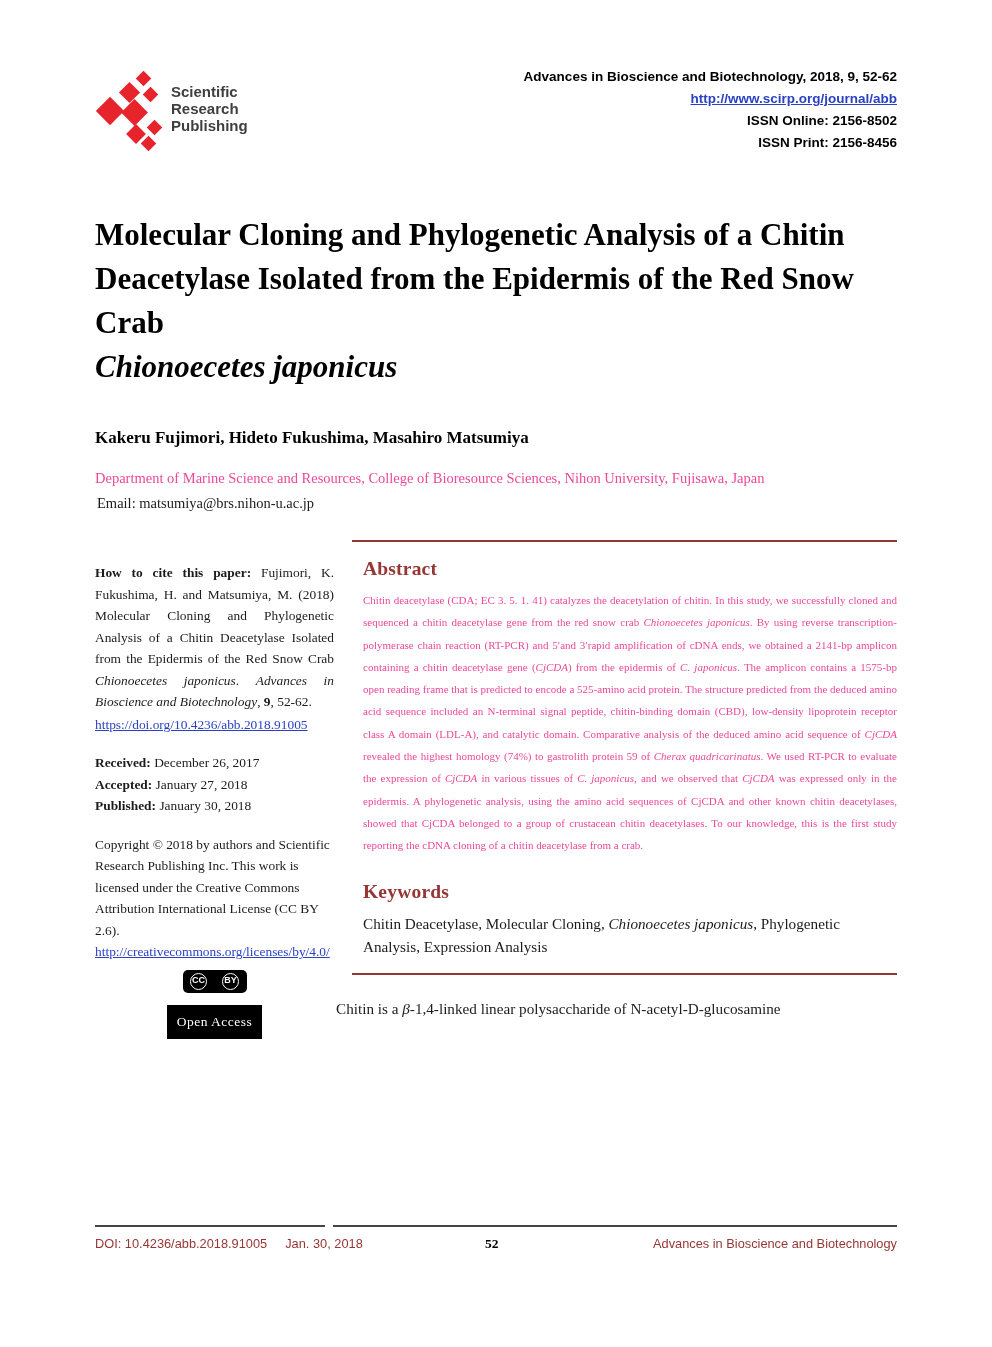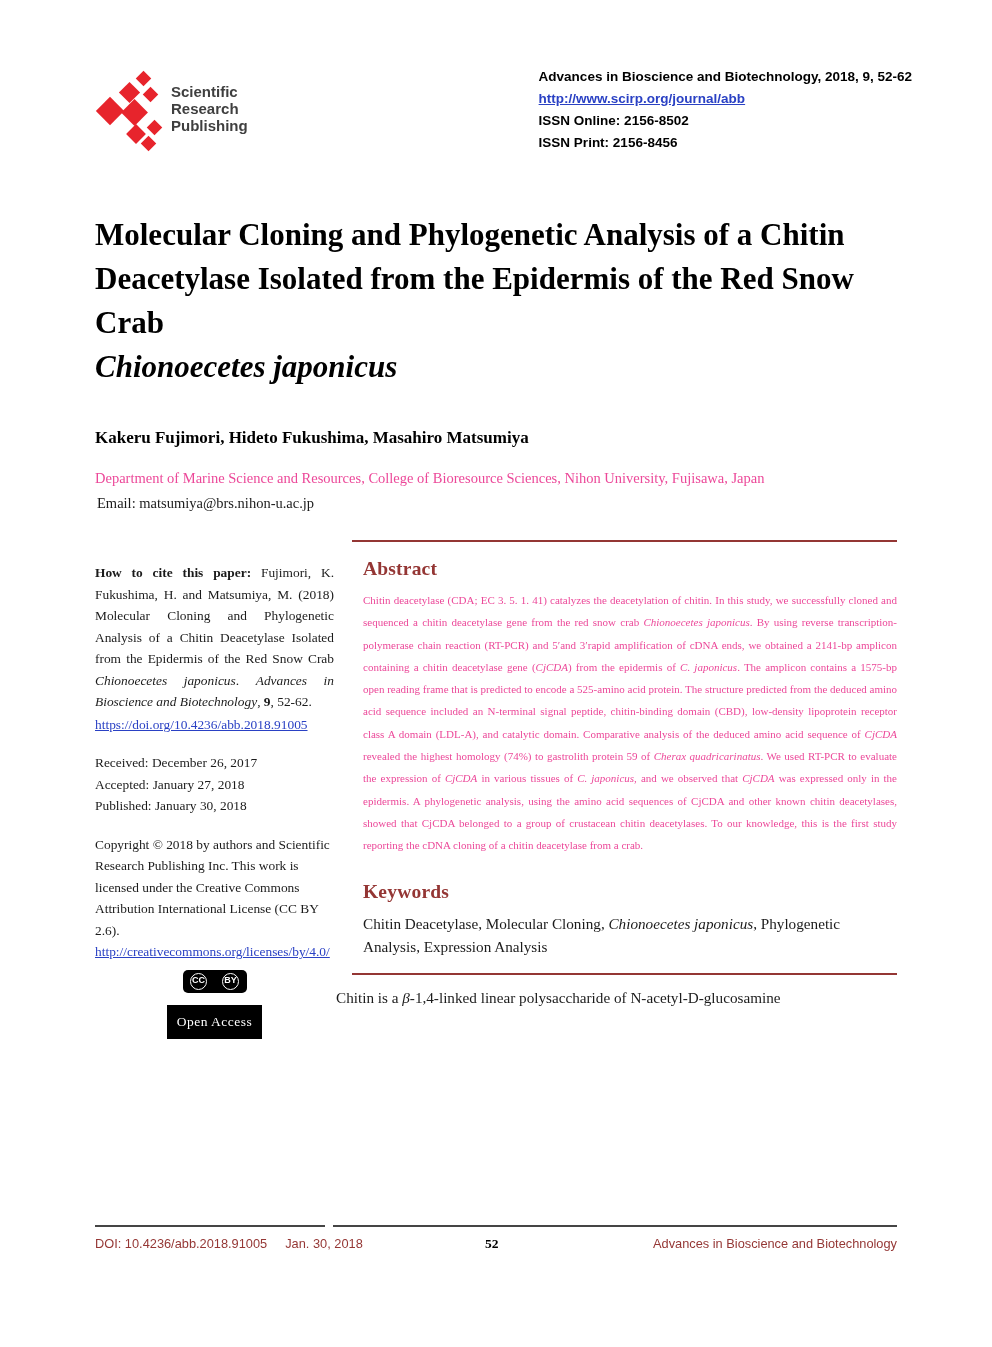--- a/index.html
+++ b/index.html
@@ -19,42 +19,42 @@
   .d5{left:27px; top:31px; width:19px; height:19px;}
   .d6{left:31px; top:55px; width:14px; height:14px;}
   .d7{left:51px; top:50px; width:11px; height:11px;}
   .d8{left:45px; top:66px; width:11px; height:11px;}
   .logo-text {
     position:absolute; left:73px; top:11px;
     font-family:"Liberation Sans", sans-serif; font-weight:bold;
     font-size:15px; line-height:17px; color:#3f3f3f;
   }
   .header-meta {
-    position:absolute; right:80px; top:66px; text-align:left;
+    position:absolute; right:95px; top:66px; text-align:right;
     font-family:"Liberation Sans", sans-serif; font-weight:bold;
     font-size:13.5px; line-height:22px; color:#000;
   }
   a.lnk { color:#2A41C4; text-decoration:underline; cursor:pointer; }
   
   .title {
     position:absolute; left:95px; top:213px; width:775px;
     font-size:31px; font-weight:bold; line-height:44px; color:#000;
   }
   .authors { position:absolute; left:95px; top:428px; font-size:17px; font-weight:bold; color:#000; }
   .affiliation { position:absolute; left:95px; top:470px; font-size:14.5px; color:#ec4899; }
   .email { position:absolute; left:97px; top:495px; font-size:14.5px; color:#1b1b1b; }
   
   .sidebar {
     position:absolute; left:95px; top:562px; width:239px;
     font-size:13.4px; line-height:21.5px; color:#1b1b1b;
   }
   .cite-par { text-align:justify; }
   .cite-doi { display:block; margin-top:1px; }
   .dates { margin-top:17px; }
-  .dates .row b { font-weight:normal; }
+  .dates .row b { font-weight:bold; }
   .copyright { margin-top:17px; }
   .badges { margin-top:7px; display:flex; align-items:center; gap:12px;flex-direction:column; }
   .cc-badge {
     width:64px; height:23px; background:#000; border-radius:5px;
     display:flex; align-items:center; justify-content:space-around; cursor:pointer;
   }
   .cc-circ {
     width:17px; height:17px; border:1.6px solid #fff; border-radius:50%;
     color:#fff; font-family:"Liberation Sans", sans-serif; font-weight:bold;
     font-size:9px; display:flex; align-items:center; justify-content:center;
@@ -71,21 +71,21 @@
     font-size:19.5px; font-weight:bold; color:#943634; letter-spacing:0.2px;
   }
   .abs-block h2.sect { margin-top:16px; }
   .abs-text {
     margin-top:9px; font-size:11px; line-height:22.3px;
     text-align:justify; color:#ec4899;
   }
   .kw-text { margin-top:9px; font-size:15.2px; line-height:23px; color:#1b1b1b; }
   .rule-bottom { margin-top:15px; }
   .intro-head { margin-top:40px; font-size:20.5px; }
-  .intro-text { margin-top:12px; font-size:15.2px; line-height:22.3px; text-align:justify; }
+  .intro-text { margin-top:23px; font-size:15.2px; line-height:22.3px; text-align:justify; }
   
   .footer-line { position:absolute; top:1225px; height:2px; background:#454545; }
   .fl-left { left:95px; width:230px; }
   .fl-right { left:333px; width:564px; }
   .footer-row {
     position:absolute; top:1236px; left:95px; width:802px;
     font-family:"Liberation Sans", sans-serif; font-size:12.8px; color:#953735;
   }
   .footer-left { position:absolute; left:0; top:0; }
   .footer-date { margin-left:18px;margin-top:45px; }

